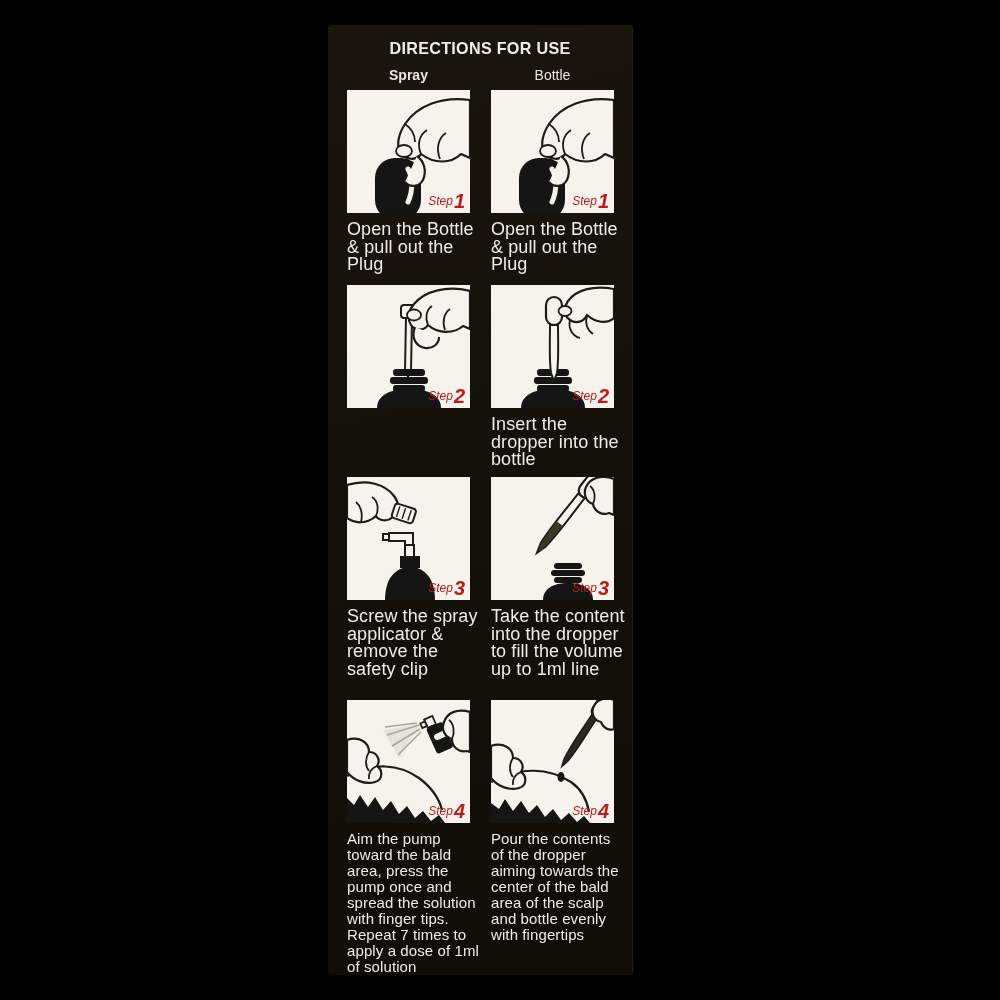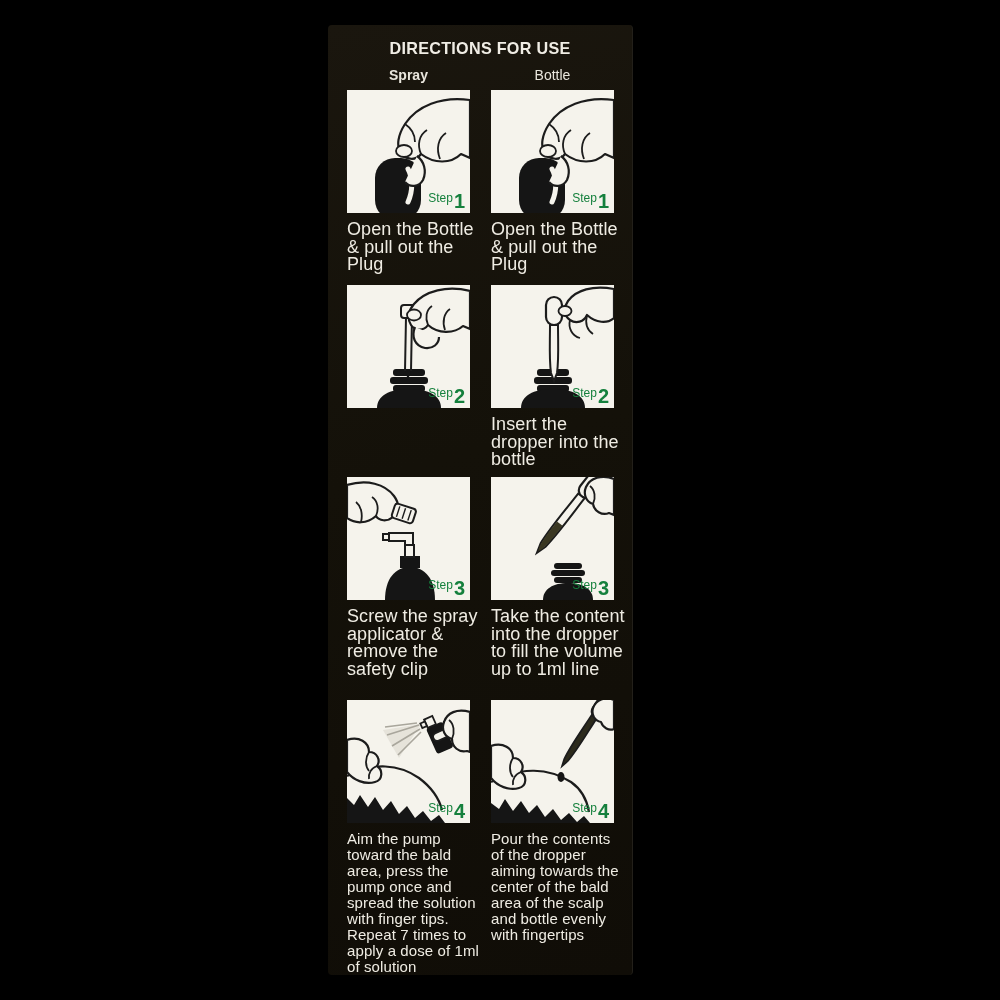--- a/index.html
+++ b/index.html
@@ -22,21 +22,21 @@
   }
   .col-label.spray { left:19px;font-weight:bold; }
   .col-label.dropper { left:163px; }
   .cell { position:absolute; width:158px; }
   .img-box {
     position:relative; width:123px; height:123px; background:#f5f3ec;
   }
   .illus { display:block; width:123px; height:123px; }
   .step-tag {
     position:absolute; right:5px; bottom:2px; display:flex;
-    align-items:flex-start; gap:1px; color:#15803d;
+    align-items:center; gap:1px; color:#b91c1c;font-style:italic;
   }
   .step-tag .sw { font-size:12px; }
   .step-tag .sn { font-size:20px; font-weight:bold; line-height:1; }
   .caption {
     margin-top:8px; color:#efece3; font-size:18px; line-height:17.5px;
     white-space:pre-line; letter-spacing:.1px;
   }
   .caption.tight { font-size:15px; line-height:16px; }
   svg path, svg rect, svg ellipse { vector-effect:non-scaling-stroke; }
 </style>

